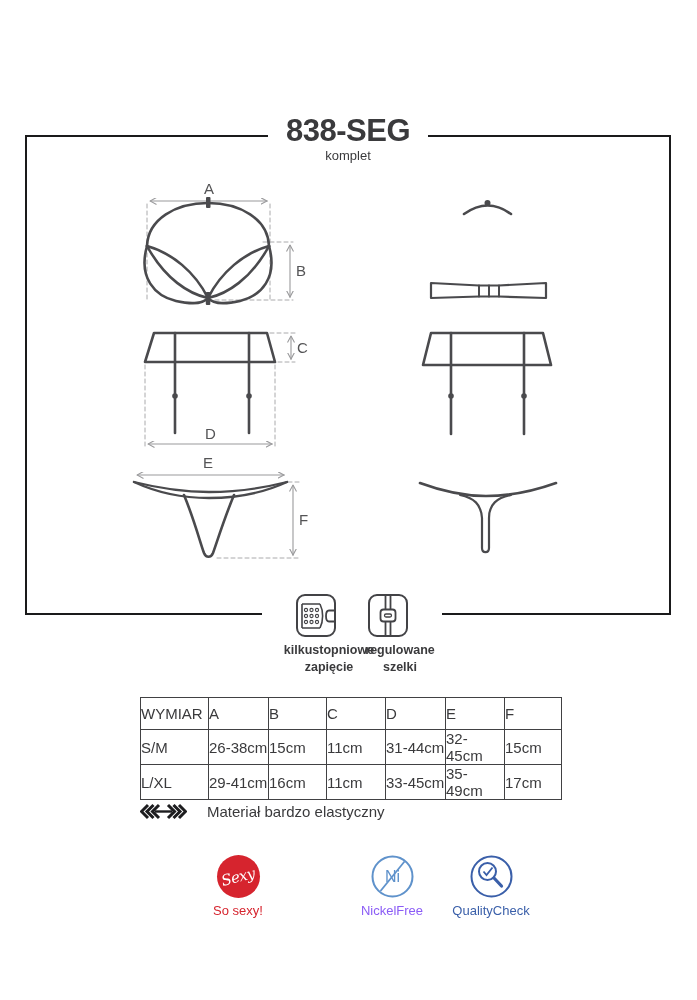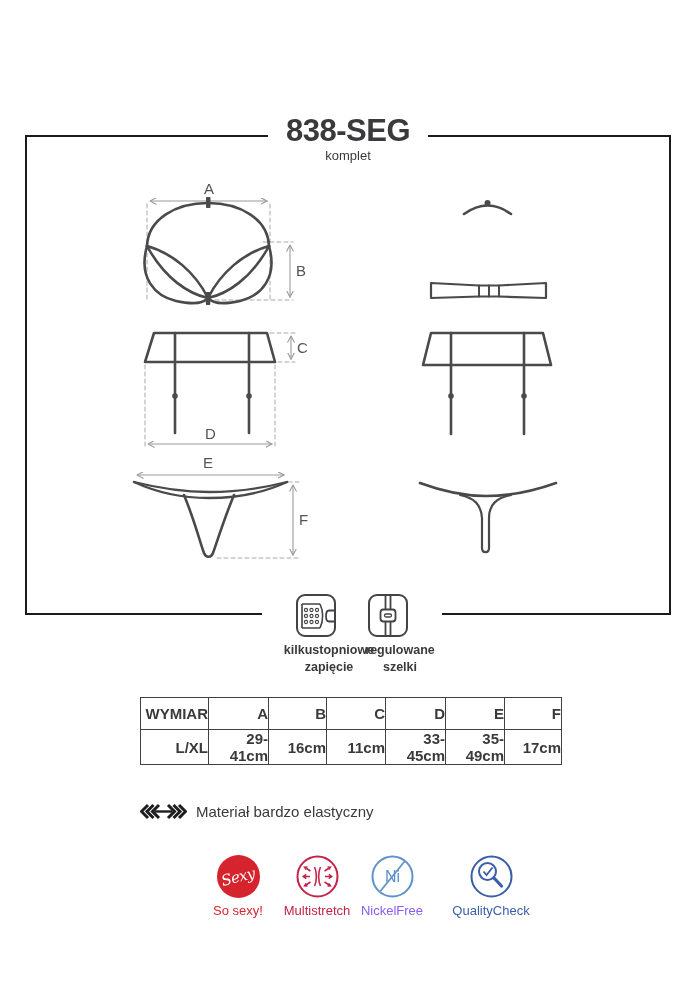--- a/index.html
+++ b/index.html
@@ -16,24 +16,24 @@
 
   .feature-box{position:absolute;width:40px;height:43px;border:2px solid #434346;border-radius:9px;background:#fff;box-sizing:border-box;z-index:6;display:flex;align-items:center;justify-content:center}
   .fb1{left:296px;top:594px}
   .fb2{left:368px;top:594px}
   .feature-label{position:absolute;top:642px;transform:translateX(-50%);text-align:center;font-size:12.5px;font-weight:bold;color:#3a3a3c;line-height:1.32;white-space:nowrap;z-index:6}
   .fl1{left:329px}
   .fl2{left:400px}
   .feature-label span{display:block}
 
   .size-table{position:absolute;left:140px;top:697px;border-collapse:collapse;font-size:15px;color:#3a3a3c;background:#fff}
-  .size-table th,.size-table td{border:1px solid #414143;text-align:right;vertical-align:middle;font-weight:bold;padding:0;height:31px}
+  .size-table th,.size-table td{border:1px solid #414143;text-align:left;vertical-align:middle;font-weight:normal;padding:0;height:31px}
   .c0{width:67px}.c1{width:59px}.c2{width:57px}.c3{width:58px}.c4{width:59px}.c5{width:58px}.c6{width:56px}
 
-  .material{position:absolute;left:140px;top:803px;display:flex;align-items:center;gap:9px;font-size:15px;color:#3a3a3c}
+  .material{position:absolute;left:140px;top:803px;display:flex;align-items:center;gap:20px;font-size:15px;color:#3a3a3c}
 
   .badge{position:absolute;top:855px;transform:translateX(-50%);display:flex;flex-direction:column;align-items:center;width:130px}
   .b-sexy{left:238px}.b-multi{left:317px}.b-nickel{left:392px}.b-quality{left:491px}
   .badge-label{margin-top:5px;font-size:13px;font-weight:normal;white-space:nowrap}
   .sexy-circle{width:43px;height:43px;border-radius:50%;background:#d6242e;display:flex;align-items:center;justify-content:center}
   .sexy-text{color:#fff;font-family:"DejaVu Serif",serif;font-style:italic;font-size:15px;transform:rotate(-14deg);letter-spacing:-.5px}
   .b-sexy .badge-label{color:#d6242e}
   .b-multi .badge-label{color:#c32347}
   .b-nickel .badge-label{color:#8b5cf6}
   .b-quality .badge-label{color:#3a5fa9}
@@ -197,20 +197,29 @@
         <tr>
       <th class="c0">WYMIAR</th>
       <th class="c1">A</th>
       <th class="c2">B</th>
       <th class="c3">C</th>
       <th class="c4">D</th>
       <th class="c5">E</th>
       <th class="c6">F</th>
     </tr>
     <tr>
+      <td>S/M</td>
+      <td>26-38cm</td>
+      <td>15cm</td>
+      <td>11cm</td>
+      <td>31-44cm</td>
+      <td>32-45cm</td>
+      <td>15cm</td>
+    </tr>
+    <tr>
       <td>L/XL</td>
       <td>29-41cm</td>
       <td>16cm</td>
       <td>11cm</td>
       <td>33-45cm</td>
       <td>35-49cm</td>
       <td>17cm</td>
     </tr>
   </tbody>
     </table>
@@ -228,36 +237,20 @@
     <span>Materiał bardzo elastyczny</span>
   </div>
 
   <div class="badge b-sexy">
     <div class="sexy-circle">
       <span class="sexy-text">Sexy</span>
     </div>
     <div class="badge-label">So sexy!</div>
   </div>
 
-  <div class="badge b-multi">
-    <svg width="43" height="43" viewBox="0 0 43 43" fill="none" stroke="#c32347">
-      <circle cx="21.5" cy="21.5" r="20" stroke-width="2"></circle>
-      <path d="M18.5,12 C21,17 21,26 18.5,31" stroke-width="1.6"></path>
-      <path d="M24.5,12 C22,17 22,26 24.5,31" stroke-width="1.6"></path>
-      <g stroke-width="1.5">
-        <path d="M14.5,16 L9,12.5 M11.5,12 L8.5,12.2 L10.2,14.7"></path>
-        <path d="M14,21.5 L7.5,21.5 M10.2,19.3 L7.2,21.5 L10.2,23.7"></path>
-        <path d="M14.5,27 L9,30.5 M10.2,28.3 L8.5,30.8 L11.5,31"></path>
-        <path d="M28.5,16 L34,12.5 M31.5,12 L34.5,12.2 L32.8,14.7"></path>
-        <path d="M29,21.5 L35.5,21.5 M32.8,19.3 L35.8,21.5 L32.8,23.7"></path>
-        <path d="M28.5,27 L34,30.5 M32.8,28.3 L34.5,30.8 L31.5,31"></path>
-      </g>
-    </svg>
-    <div class="badge-label">Multistretch</div>
-  </div>
 
   <div class="badge b-nickel">
     <svg width="43" height="43" viewBox="0 0 43 43" fill="none" stroke="#5f92cb">
       <circle cx="21.5" cy="21.5" r="20" stroke-width="2"></circle>
       <text x="14" y="27" font-size="16" fill="#5f92cb" stroke="none" font-family="Liberation Sans, sans-serif">Ni</text>
       <line x1="9.5" y1="36" x2="33.5" y2="6.5" stroke-width="1.8"></line>
     </svg>
     <div class="badge-label">NickelFree</div>
   </div>
 

